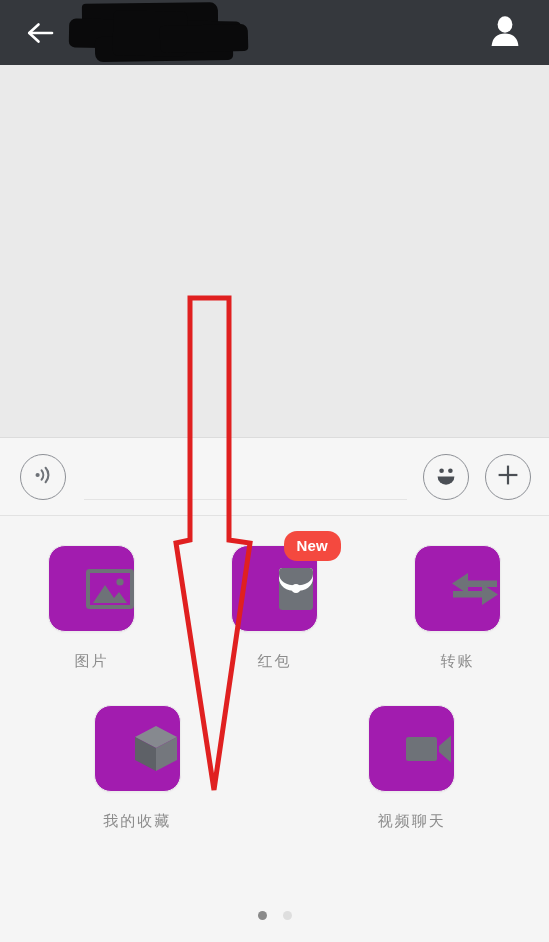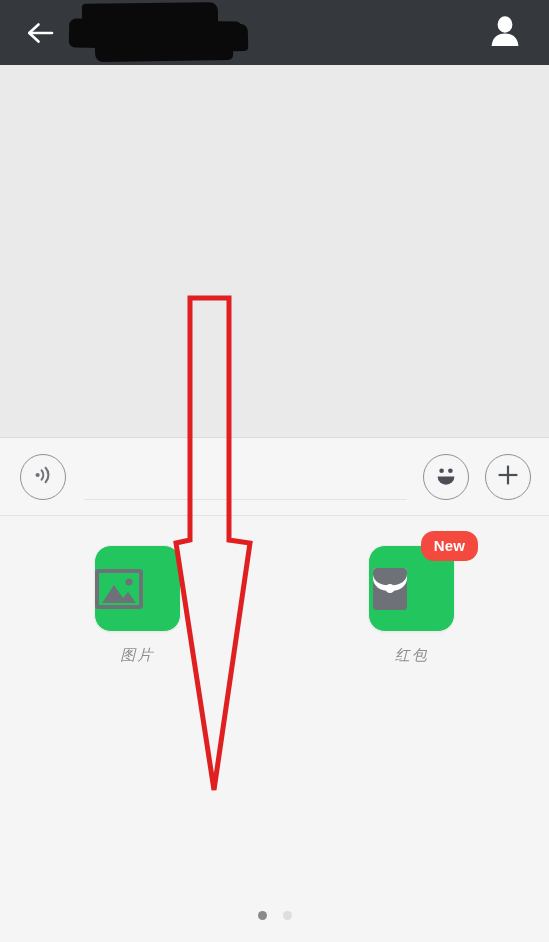--- a/index.html
+++ b/index.html
@@ -147,36 +147,35 @@
     align-items: center;
     justify-content: flex-start;
     padding-top: 17px;
     box-sizing: border-box;
     position: relative;
   }
   .tile {
     width: 85px;
     height: 85px;
     border-radius: 17px;
-    background: #22c55e;
+    background: #a21caf;
     border: 1px solid #ececec;
     box-shadow: 0 1px 2px rgba(0,0,0,0.035);
     display: flex;
     align-items: center;
-    justify-content: flex-start;
+    justify-content: flex-end;
     position: relative;
   }
   .tile svg { display: block; }
   .tile-label {
-    margin-top: 14px;
+    margin-top: 20px;
     font-size: 15px;
     color: #8c8c8c;
     letter-spacing: 2px;
     white-space: nowrap;
-    font-style: italic;
   }
   .badge {
     position: absolute;
     top: -15px;
     right: -24px;
     background: #f4493f;
     color: #ffffff;
     font-size: 15px;
     font-weight: bold;
     line-height: 1;
@@ -317,26 +316,60 @@
               <path d="M4 6.5 C4 4.6 5.6 3 7.5 3 L34.5 3 C36.4 3 38 4.6 38 6.5 L38 13 C38 21.5 30.4 26 21 26 C11.6 26 4 21.5 4 13 Z" fill="#fefefe"></path>
               <path d="M4 6.5 C4 4.6 5.6 3 7.5 3 L34.5 3 C36.4 3 38 4.6 38 6.5 L38 9 C38 16 30.4 20.5 21 20.5 C11.6 20.5 4 16 4 9 Z" fill="#6e7278"></path>
               <circle cx="21" cy="23.5" r="4.6" fill="#fefefe"></circle>
             </svg>
           </span>
           <span class="badge">New</span>
         </div>
         <div class="tile-label">红包</div>
       </div>
 
+      <div class="grid-cell">
+        <div class="tile">
+          <span>
+            <svg width="50" height="38" viewBox="0 0 50 38" aria-hidden="true">
+              <path d="M18 3 L18 10.5 L47 10.5 L47 17 L18 17 L18 24 L2 13.6 Z" fill="#6e7278"></path>
+              <path d="M32 14 L32 21 L3 21 L3 27.5 L32 27.5 L32 35 L48 24.4 Z" fill="#6e7278"></path>
+            </svg>
+          </span>
+        </div>
+        <div class="tile-label">转账</div>
+      </div>
     </div>
 
     <div class="grid-row">
 
-
-
+      <div class="grid-cell">
+        <div class="tile">
+          <span>
+            <svg width="48" height="50" viewBox="0 0 48 50" aria-hidden="true">
+              <path d="M24 2 L45 13 L24 24 L3 13 Z" fill="#86898f"></path>
+              <path d="M3 13 L24 24 L24 47 L3 36 Z" fill="#5e6167"></path>
+              <path d="M45 13 L24 24 L24 47 L45 36 Z" fill="#74777d"></path>
+            </svg>
+          </span>
+        </div>
+        <div class="tile-label">我的收藏</div>
+      </div>
+
+
+      <div class="grid-cell">
+        <div class="tile">
+          <span>
+            <svg width="50" height="34" viewBox="0 0 50 34" aria-hidden="true">
+              <rect x="2" y="5" width="31" height="24" rx="2.5" fill="#6e7278"></rect>
+              <path d="M47 3.5 L35 14 L35 20 L47 30.5 Z" fill="#6e7278"></path>
+            </svg>
+          </span>
+        </div>
+        <div class="tile-label">视频聊天</div>
+      </div>
 
     </div>
 
     <div id="page-dots">
       <span class="dot active"></span>
       <span class="dot"></span>
     </div>
   </div>
 
   <svg id="annotation-arrow" viewBox="0 0 549 942">

